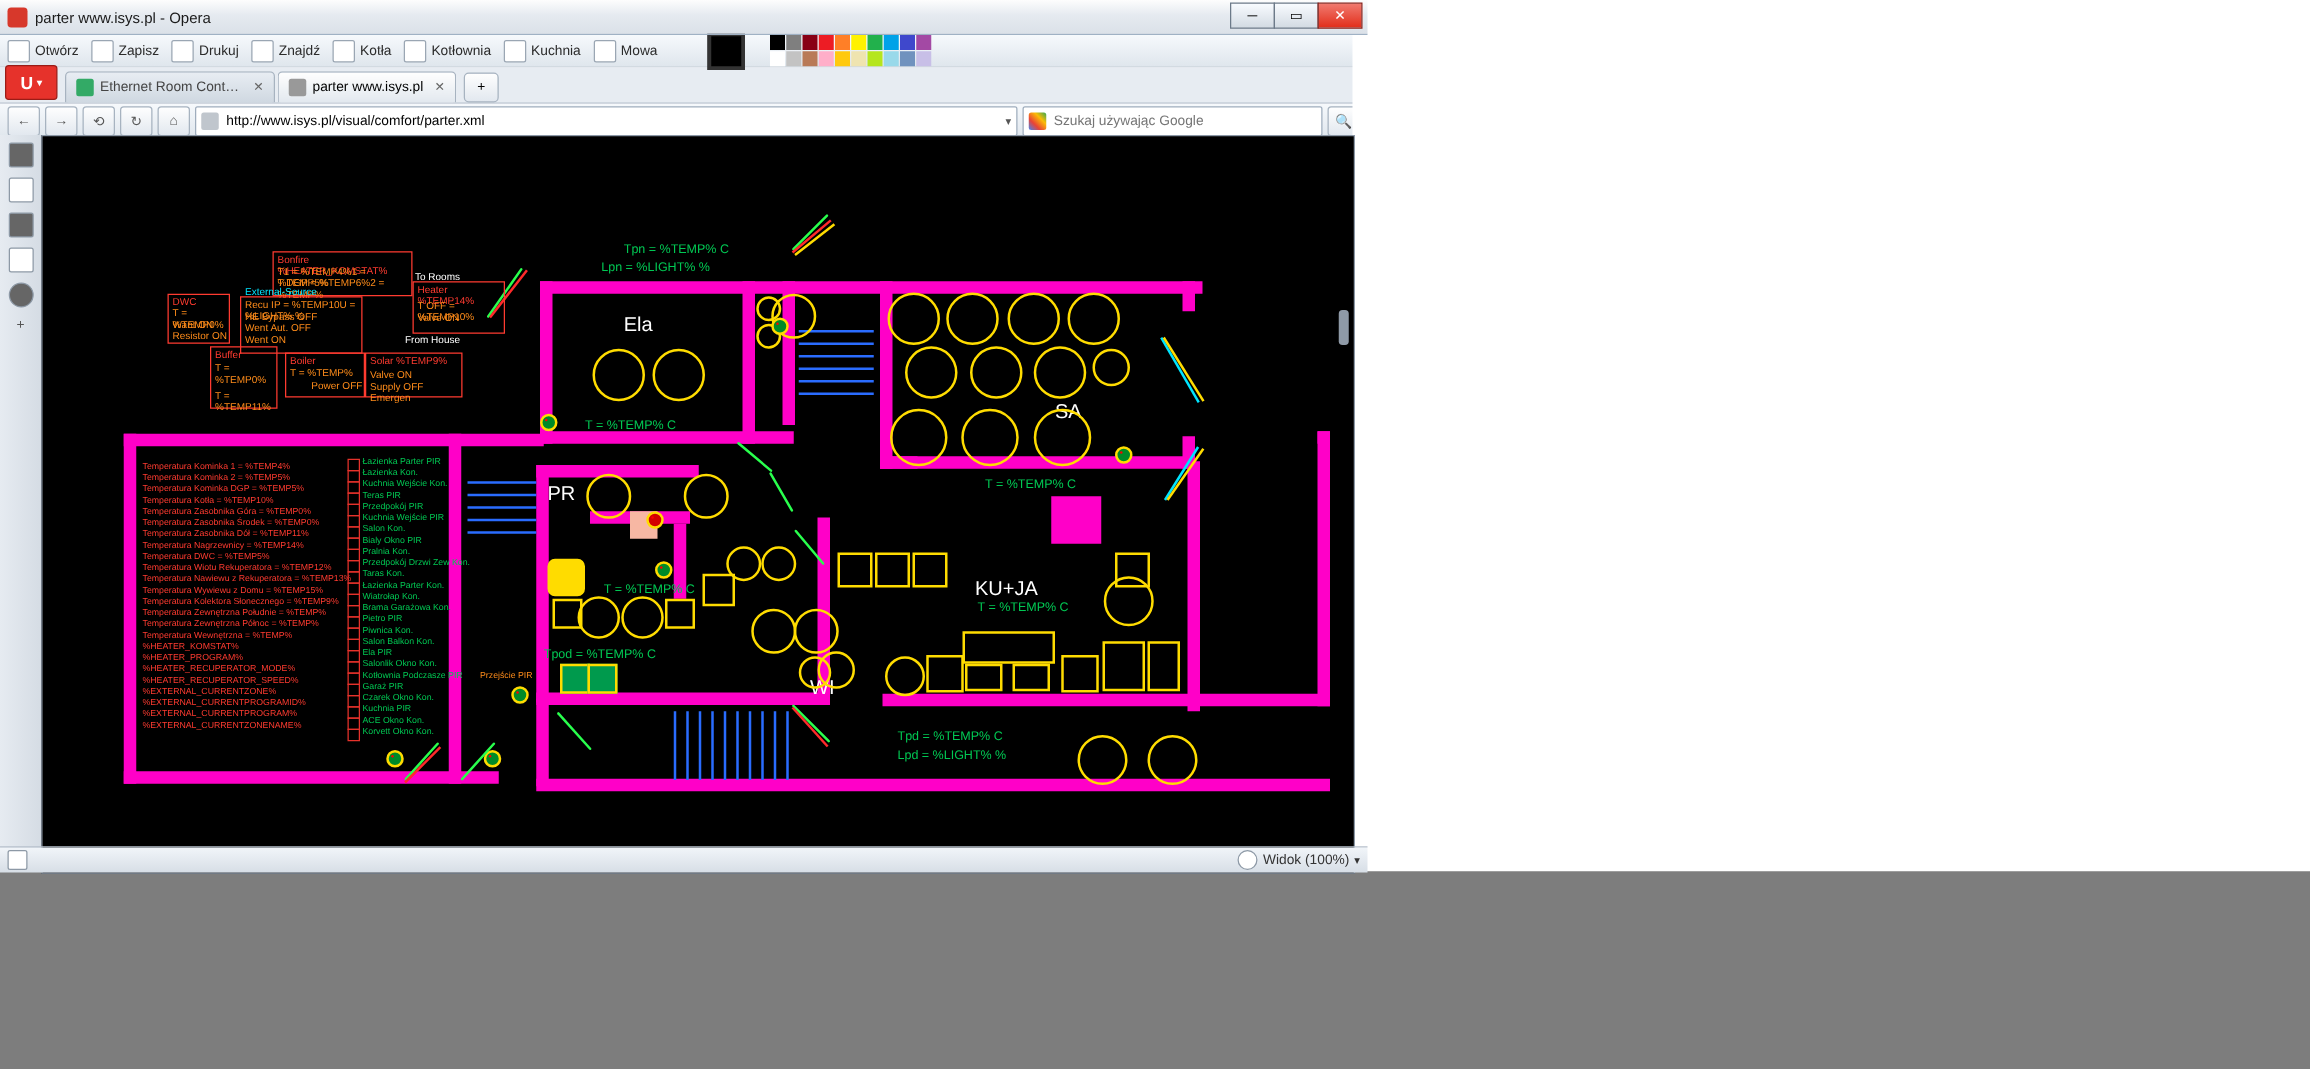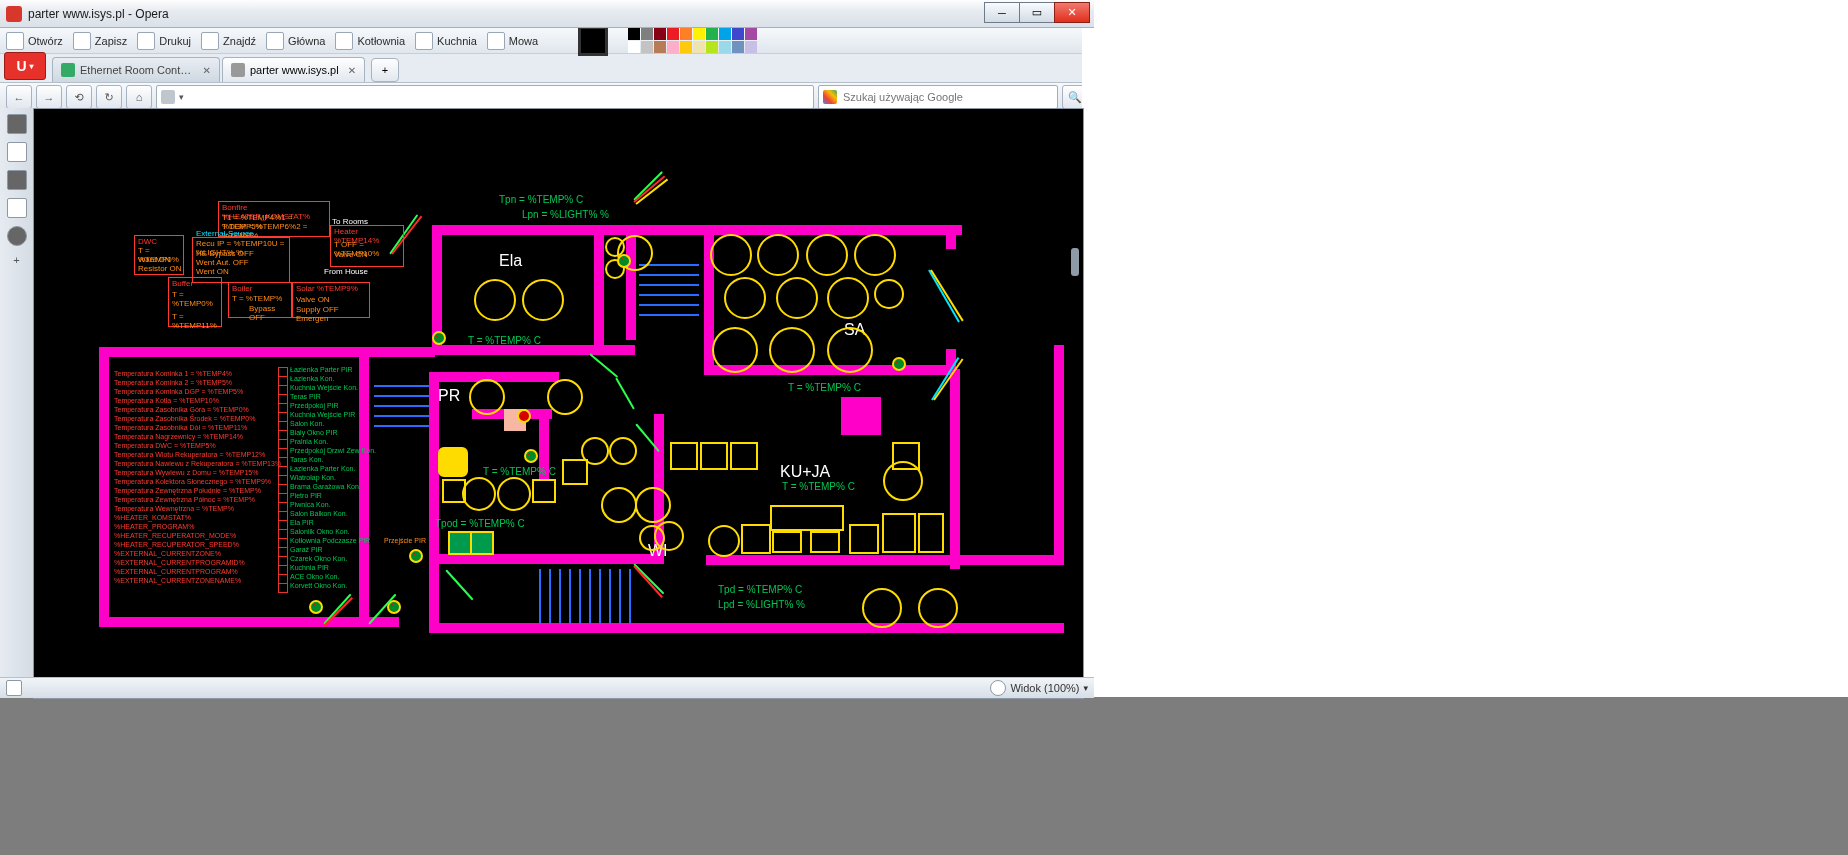--- a/index.html
+++ b/index.html
@@ -105,21 +105,21 @@
   <div class="menu-item">
       <div class="mi-ic"></div>
       <span>Drukuj</span>
     </div>
   <div class="menu-item">
       <div class="mi-ic"></div>
       <span>Znajdź</span>
     </div>
   <div class="menu-item">
       <div class="mi-ic"></div>
-      <span>Główna</span>
+      <span>Kotła</span>
     </div>
   <div class="menu-item">
       <div class="mi-ic"></div>
       <span>Kotłownia</span>
     </div>
   <div class="menu-item">
       <div class="mi-ic"></div>
       <span>Kuchnia</span>
     </div>
   <div class="menu-item">
@@ -172,20 +172,21 @@
 </div>
 
 <div class="nav-row" style="width:1082px">
   <div class="nav-btn">←</div>
   <div class="nav-btn">→</div>
   <div class="nav-btn">⟲</div>
   <div class="nav-btn">↻</div>
   <div class="nav-btn">⌂</div>
   <div class="url">
     <div style="width:14px;height:14px;background:#c0c6cd;border-radius:2px"></div>
+    <input value="http://www.isys.pl/visual/comfort/parter.xml" style="">
     <span class="dd">▾</span>
   </div>
   <div class="search">
     <div class="g"></div>
     <input placeholder="Szukaj używając Google" style="">
   </div>
   <div class="nav-btn">🔍</div>
 </div>
 
 <div class="side-panel">
@@ -251,21 +252,21 @@
     <div class="stair" style="left:595px;top:460px;width:2px;height:55px"></div>
 
     <div class="room-label" style="left:465px;top:143px">Ela</div>
     <div class="room-label" style="left:810px;top:212px">SA</div>
     <div class="room-label" style="left:404px;top:278px">PR</div>
     <div class="room-label" style="left:746px;top:354px">KU+JA</div>
     <div class="room-label" style="left:614px;top:433px">WI</div>
     <div class="room-label" style="left:440px;top:422px;font-size:14px">Ł1</div>
 
     <div class="t-green" style="left:465px;top:85px">Tpn = %TEMP% C</div>
-    <div class="t-green" style="left:488px;top:100px">Lpn = %LIGHT% %</div>
+    <div class="t-green" style="left:447px;top:100px">Lpn = %LIGHT% %</div>
     <div class="t-green" style="left:434px;top:226px">T = %TEMP% C</div>
     <div class="t-green" style="left:754px;top:273px">T = %TEMP% C</div>
     <div class="t-green" style="left:449px;top:357px">T = %TEMP% C</div>
     <div class="t-green" style="left:748px;top:372px">T = %TEMP% C</div>
     <div class="t-green" style="left:401px;top:409px">Tpod = %TEMP% C</div>
     <div class="t-green" style="left:684px;top:475px">Tpd = %TEMP% C</div>
     <div class="t-green" style="left:684px;top:490px">Lpd = %LIGHT% %</div>
 
     <div class="circ" style="left:440px;top:170px;width:38px;height:38px"></div>
     <div class="circ" style="left:488px;top:170px;width:38px;height:38px"></div>
@@ -372,21 +373,21 @@
       <div class="t-orange" style="left:3px;top:29px">Went ON</div>
     </div>
     <div class="box" style="left:134px;top:168px;width:52px;height:48px;border-color:#ff3b30">
       <div class="t-red" style="left:3px;top:1px">Buffer</div>
       <div class="t-orange" style="left:3px;top:12px">T = %TEMP0%</div>
       <div class="t-orange" style="left:3px;top:34px">T = %TEMP11%</div>
     </div>
     <div class="box" style="left:194px;top:173px;width:62px;height:34px;border-color:#ff3b30">
       <div class="t-red" style="left:3px;top:1px">Boiler</div>
       <div class="t-orange" style="left:3px;top:11px">T = %TEMP%</div>
-      <div class="t-orange" style="left:20px;top:21px">Bypass OFF</div>
+      <div class="t-orange" style="left:20px;top:21px">Power OFF</div>
     </div>
     <div class="box" style="left:258px;top:173px;width:76px;height:34px;border-color:#ff3b30">
       <div class="t-red" style="left:3px;top:1px">Solar %TEMP9%</div>
       <div class="t-orange" style="left:3px;top:12px">Valve ON</div>
       <div class="t-orange" style="left:3px;top:22px">Supply OFF  Emergen</div>
     </div>
 
     <div class="t-orange" style="left:350px;top:428px;font-size:7px">Przejście PIR</div>
 
     <div id="legL" style="position:absolute;left:80px;top:260px;width:170px">

